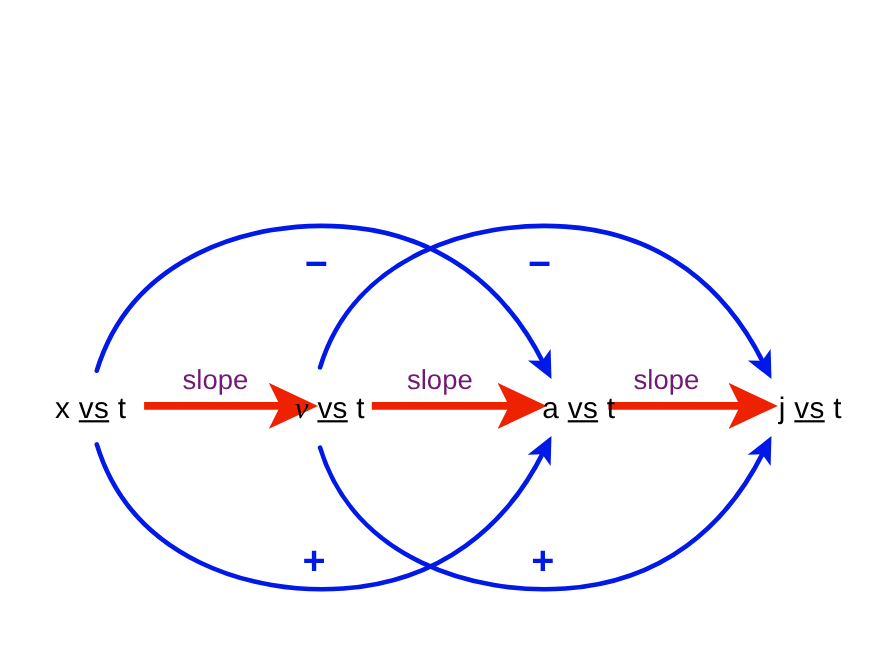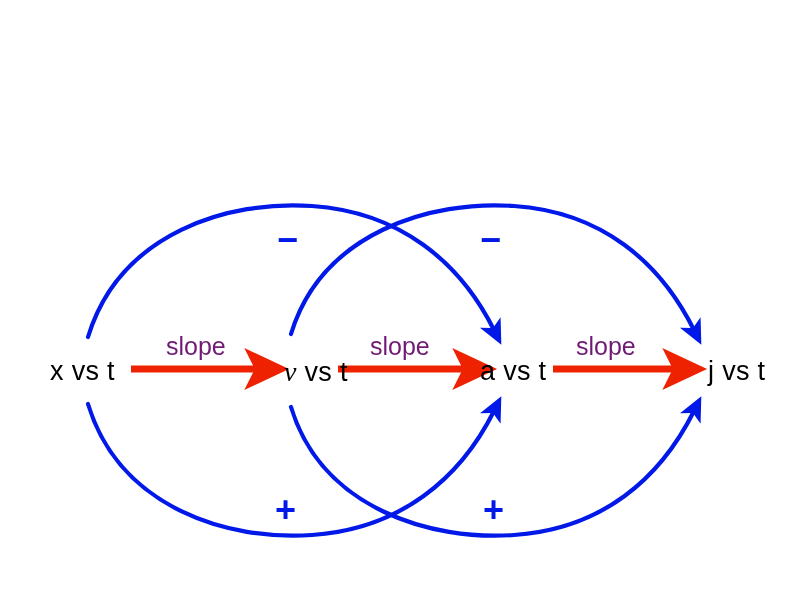--- a/index.html
+++ b/index.html
@@ -28,20 +28,21 @@
   .node-label {
     position: absolute;
     font-family: "Liberation Sans", sans-serif;
     font-size: 27px;
     color: #000000;
     white-space: nowrap;
     line-height: 1;
     letter-spacing: 0.3px;
   }
   .node-label .vs {
+    text-decoration: underline;
     text-underline-offset: 2px;
   }
   .node-label .var-italic {
     font-family: "Liberation Serif", serif;
     font-style: italic;
     font-size: 28px;
   }
   .slope-label {
     position: absolute;
     font-family: "Liberation Sans", sans-serif;
@@ -94,25 +95,25 @@
       <line x1="338" y1="369" x2="467" y2="369" stroke="#ee2200" stroke-width="7" marker-end="url(#red-head)"></line>
 
       <line x1="553" y1="369" x2="677" y2="369" stroke="#ee2200" stroke-width="7" marker-end="url(#red-head)"></line>
     </g>
   </svg>
 
   <div class="node-label" style="left:50px; top:358px;">
     <span>x</span><span>&nbsp;</span><span class="vs">vs</span><span>&nbsp;</span><span>t</span>
   </div>
 
-  <div class="node-label" style="left:268px; top:358px;margin-left:16px;">
+  <div class="node-label" style="left:268px; top:358px;">
     <span class="var-italic">v</span><span>&nbsp;</span><span class="vs">vs</span><span>&nbsp;</span><span>t</span>
   </div>
 
-  <div class="node-label" style="left:480px; top:358px;">
+  <div class="node-label" style="left:493px; top:358px;">
     <span>a</span><span>&nbsp;</span><span class="vs">vs</span><span>&nbsp;</span><span>t</span>
   </div>
 
   <div class="node-label" style="left:708px; top:358px;">
     <span>j</span><span>&nbsp;</span><span class="vs">vs</span><span>&nbsp;</span><span>t</span>
   </div>
 
   <div class="slope-label" style="left:166px; top:334px;">slope</div>
 
   <div class="slope-label" style="left:370px; top:334px;">slope</div>

